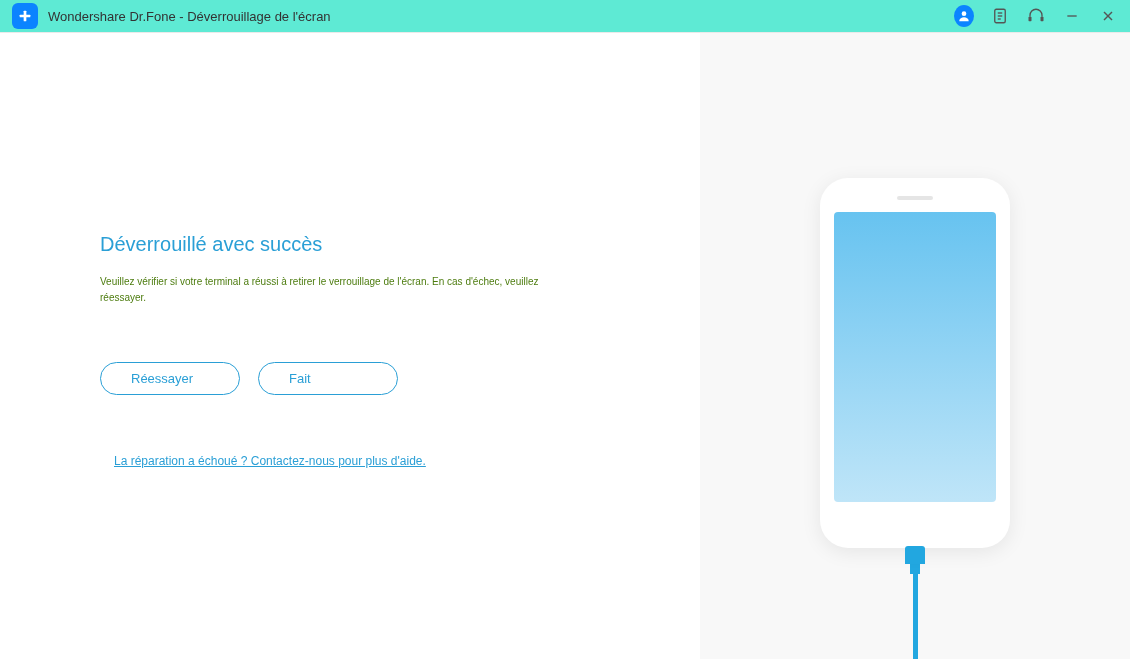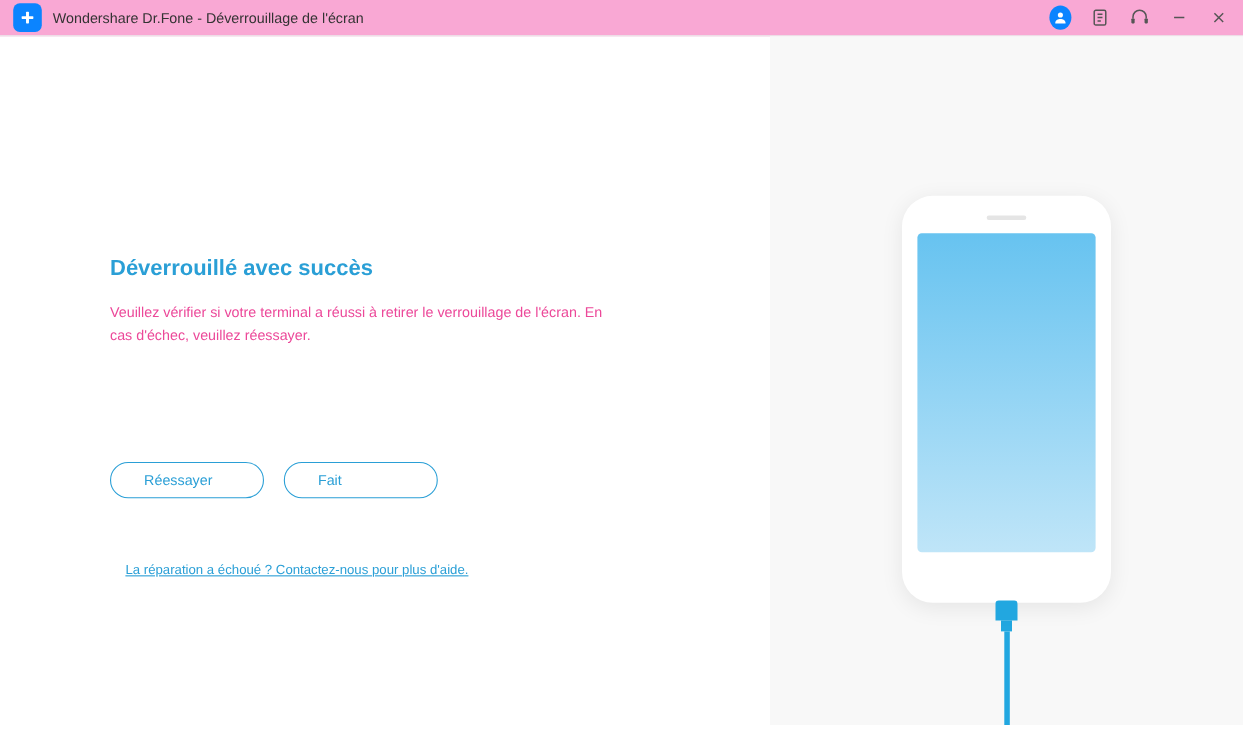--- a/index.html
+++ b/index.html
@@ -13,21 +13,21 @@
       width: 1130px;
       height: 666px;
       overflow: hidden;
     }
     .titlebar {
       height: 32px;
       display: flex;
       align-items: center;
       padding: 16px 12px;
       border-bottom: 1px solid #eaeaea;
-      background: #f9a8d4;
+      background: #5eead4;
     }
     .logo {
       width: 26px;
       height: 26px;
       background: #0b84ff;
       border-radius: 6px;
       display: flex;
       align-items: center;
       justify-content: center;
       margin-right: 10px;
@@ -83,29 +83,29 @@
       display: flex;
       align-items: flex-start;
       justify-content: center;
       padding-top: 145px;
       position: relative;
       overflow: hidden;
     }
     .heading {
       font-size: 20px;
       color: #2a9fd6;
-      font-weight: 700;
+      font-weight: 400;
       margin-bottom: 18px;
     }
     .description {
-      font-size: 13px;
-      color: #ec4899;
+      font-size: 10px;
+      color: #4d7c0f;
       line-height: 1.6;
       max-width: 460px;
-      margin-bottom: 104px;
+      margin-bottom: 56px;
     }
     .button-row {
       display: flex;
       gap: 18px;
       margin-bottom: 56px;
     }
     .pill-button {
       min-width: 140px;
       padding: 8px 30px;
       border: 1px solid #2a9fd6;

